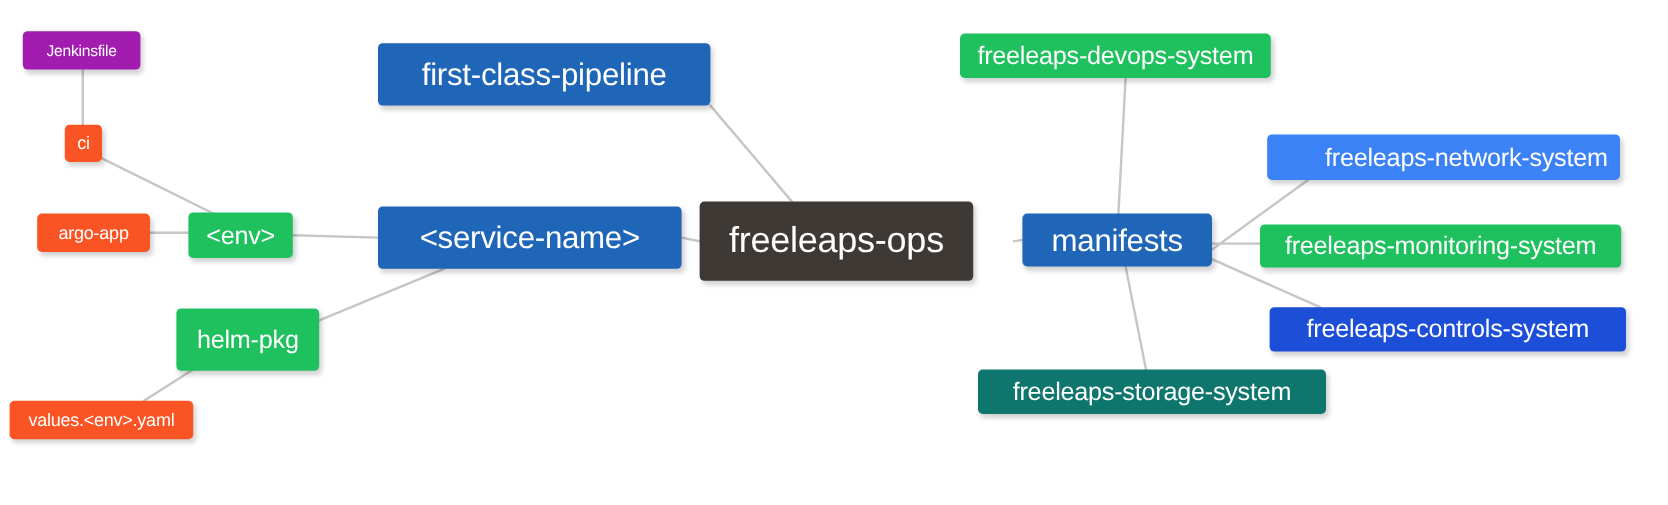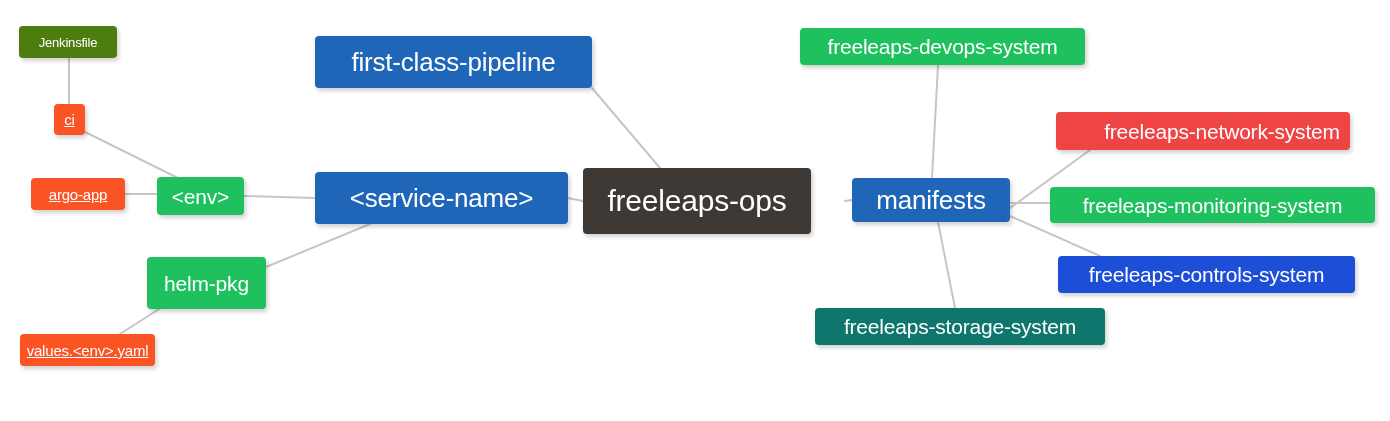--- a/index.html
+++ b/index.html
@@ -47,21 +47,20 @@
     font-size: 26px;
     padding: 0 14px;
   }
   .lvl-2 {
     font-size: 21px;
     padding: 0 10px;
   }
   .lvl-3 {
     font-size: 15px;
     padding: 0 8px;
-    text-decoration: underline;
   }
   .lvl-4 {
     font-size: 13px;
     padding: 0 7px;
   }
 </style>
 </head>
 <body>
 
 <div id="mindmap-canvas">
@@ -96,36 +95,36 @@
       </div>
       <div class="mm-node lvl-2" style="left: 157px; top: 177px; width: 87px; height: 38px; background: rgb(30, 193, 94);">
         <span>&lt;env&gt;</span>
       </div>
       <div class="mm-node lvl-2" style="left: 147px; top: 257px; width: 119px; height: 52px; background: rgb(30, 193, 94);">
         <span>helm-pkg</span>
       </div>
       <div class="mm-node lvl-3" style="left: 54px; top: 104px; width: 31px; height: 31px; background: rgb(250, 84, 36);">
         <span>ci</span>
       </div>
-      <div class="mm-node lvl-4" style="left: 19px; top: 26px; width: 98px; height: 32px; background: #4d7c0f;">
+      <div class="mm-node lvl-4" style="left: 19px; top: 26px; width: 98px; height: 32px; background: #a21caf;">
         <span>Jenkinsfile</span>
       </div>
       <div class="mm-node lvl-3" style="left: 31px; top: 178px; width: 94px; height: 32px; background: rgb(250, 84, 36);">
         <span>argo-app</span>
       </div>
-      <div class="mm-node lvl-3" style="left: 20px; top: 334px; width: 135px; height: 32px; background: rgb(250, 84, 36); align-items: center;">
+      <div class="mm-node lvl-3" style="left: 8px; top: 334px; width: 153px; height: 32px; background: rgb(250, 84, 36); align-items: center;">
         <span>values.&lt;env&gt;.yaml</span>
       </div>
-      <div class="mm-node lvl-2" style="left: 800px; top: 28px; width: 285px; height: 37px; background: rgb(30, 193, 94);">
+      <div class="mm-node lvl-2" style="left: 800px; top: 28px; width: 259px; height: 37px; background: rgb(30, 193, 94);">
         <span>freeleaps-devops-system</span>
       </div>
-      <div class="mm-node lvl-2" style="left: 1056px; top: 112px; width: 294px; height: 38px; background: #ef4444; padding-left: 48px;">
+      <div class="mm-node lvl-2" style="left: 1056px; top: 112px; width: 294px; height: 38px; background: #3b82f6; padding-left: 48px;">
         <span>freeleaps-network-system</span>
       </div>
-      <div class="mm-node lvl-2" style="left: 1050px; top: 187px; width: 325px; height: 36px; background: rgb(30, 193, 94);">
+      <div class="mm-node lvl-2" style="left: 1050px; top: 187px; width: 301px; height: 36px; background: rgb(30, 193, 94);">
         <span>freeleaps-monitoring-system</span>
       </div>
       <div class="mm-node lvl-2" style="left: 1058px; top: 256px; width: 297px; height: 37px; background: #1d4ed8;">
         <span>freeleaps-controls-system</span>
       </div>
       <div class="mm-node lvl-2" style="left: 815px; top: 308px; width: 290px; height: 37px; background: #0f766e;">
         <span>freeleaps-storage-system</span>
       </div>
     </div>
 </div>

